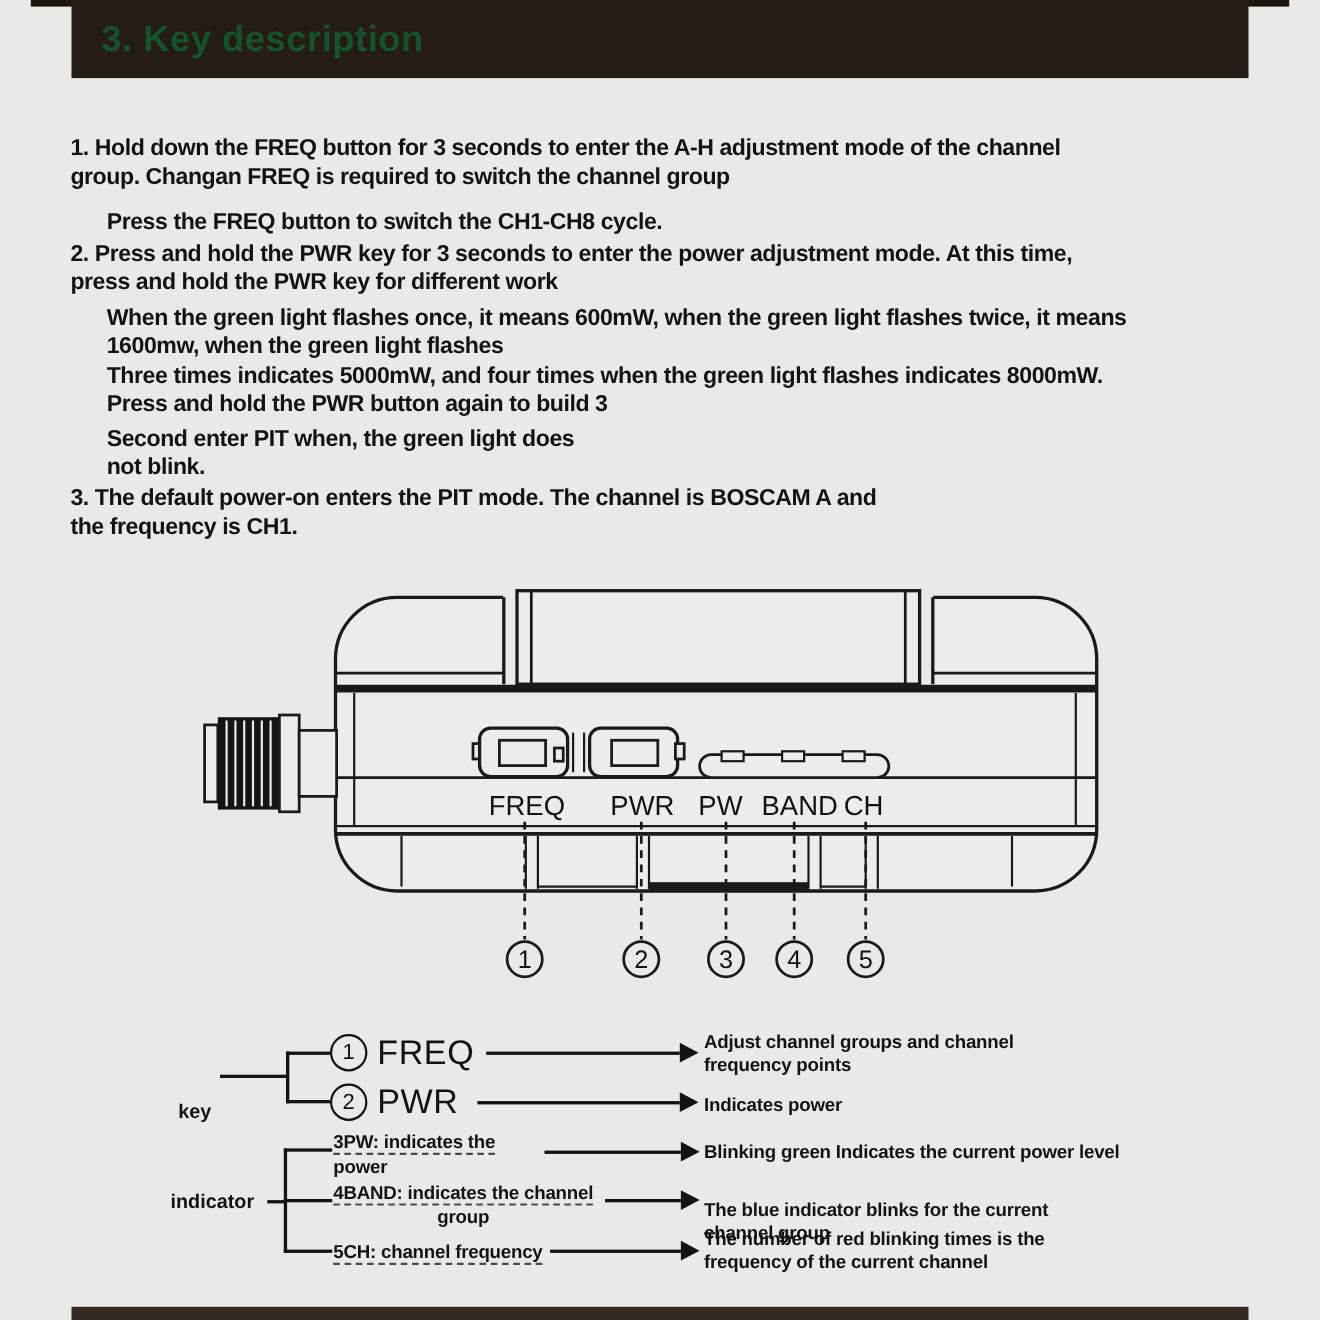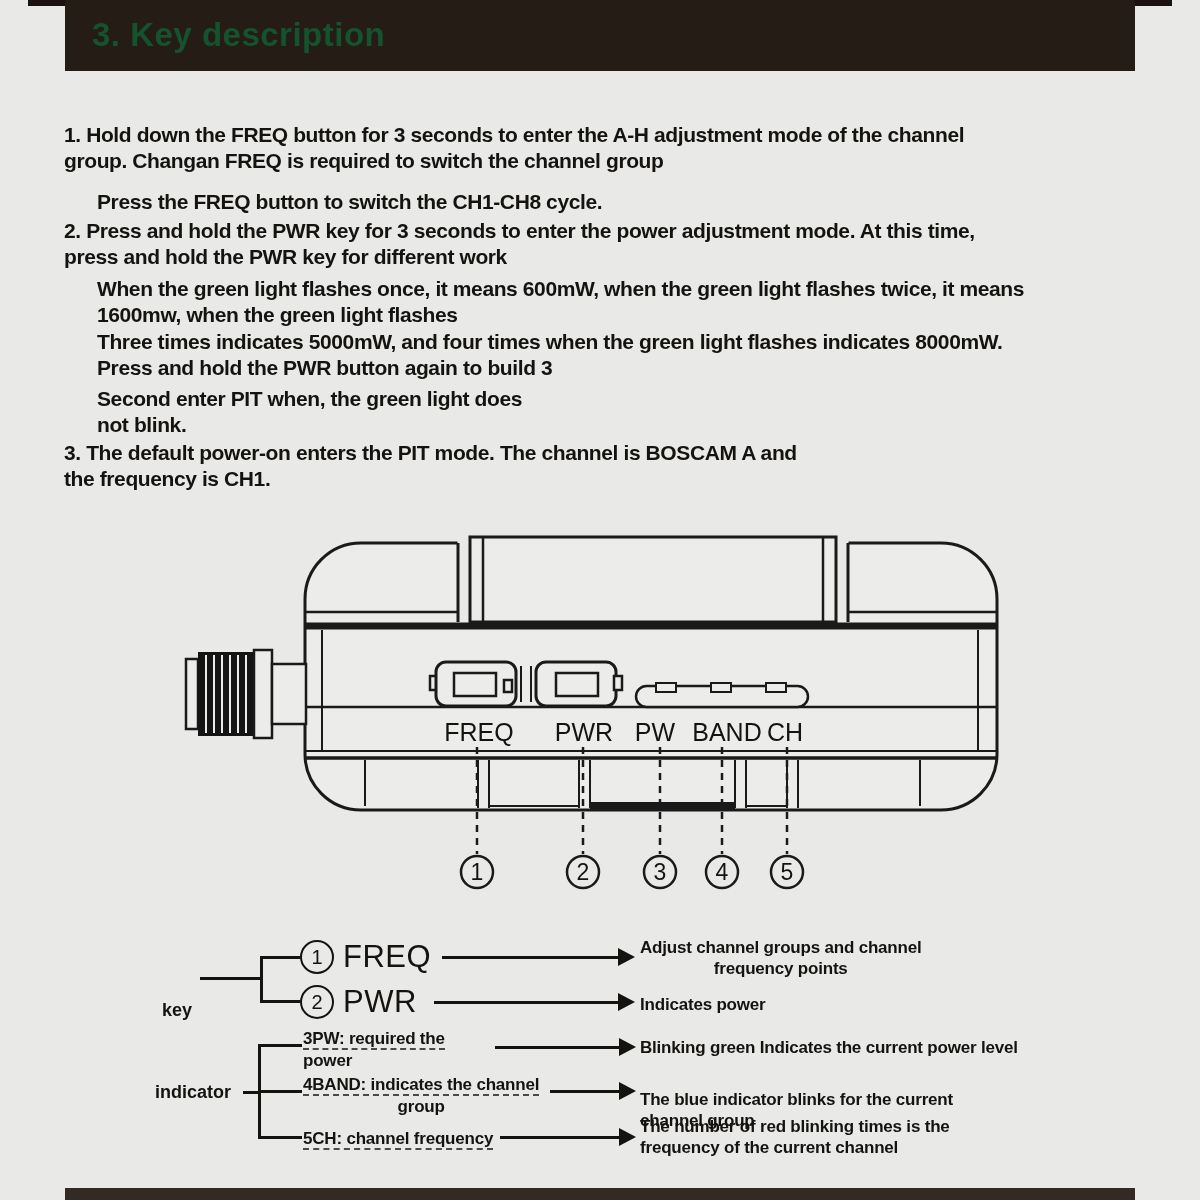--- a/index.html
+++ b/index.html
@@ -169,40 +169,40 @@
 <div class="abs vline" style="left:260px;top:956px;height:47px;"></div>
 <div class="abs hline" style="left:260px;top:956px;width:40px;"></div>
 <div class="abs hline" style="left:260px;top:1000px;width:40px;"></div>
 
 <div class="abs key-item" style="left:300px;top:939px;">
   <span class="circ-num">1</span>
   <span class="key-name">FREQ</span>
 </div>
 <div class="abs hline" style="left:442px;top:956px;width:176px;"></div>
 <div class="abs arrow-head" style="left:618px;top:948px;"></div>
-<div class="abs desc" style="left:640px;top:937px;text-align:center;">Adjust channel groups and channel
+<div class="abs desc" style="left:640px;top:937px;">Adjust channel groups and channel
 frequency points</div>
 
 <div class="abs key-item" style="left:300px;top:984px;">
   <span class="circ-num">2</span>
   <span class="key-name">PWR</span>
 </div>
 <div class="abs hline" style="left:434px;top:1001px;width:184px;"></div>
 <div class="abs arrow-head" style="left:618px;top:993px;"></div>
 <div class="abs desc" style="left:640px;top:994px;">Indicates power</div>
 
 <div class="abs lbl" style="left:155px;top:1082px;">indicator</div>
 <div class="abs hline" style="left:243px;top:1091px;width:16px;"></div>
 <div class="abs vline" style="left:258px;top:1044px;height:95px;"></div>
 <div class="abs hline" style="left:258px;top:1044px;width:44px;"></div>
 <div class="abs hline" style="left:258px;top:1090px;width:44px;"></div>
 <div class="abs hline" style="left:258px;top:1136px;width:44px;"></div>
 
 <div class="abs lamp-name" style="left:303px;top:1028px;">
-  <span class="u-dash">3PW: required the</span><br>
+  <span class="u-dash">3PW: indicates the</span><br>
   <span>power</span>
 </div>
 <div class="abs hline" style="left:495px;top:1046px;width:124px;"></div>
 <div class="abs arrow-head" style="left:619px;top:1038px;"></div>
 <div class="abs desc" style="left:640px;top:1037px;">Blinking green Indicates the current power level</div>
 
 <div class="abs lamp-name" style="left:303px;top:1074px;text-align:center;">
   <span class="u-dash">4BAND: indicates the channel</span><br>
   <span>group</span>
 </div>

